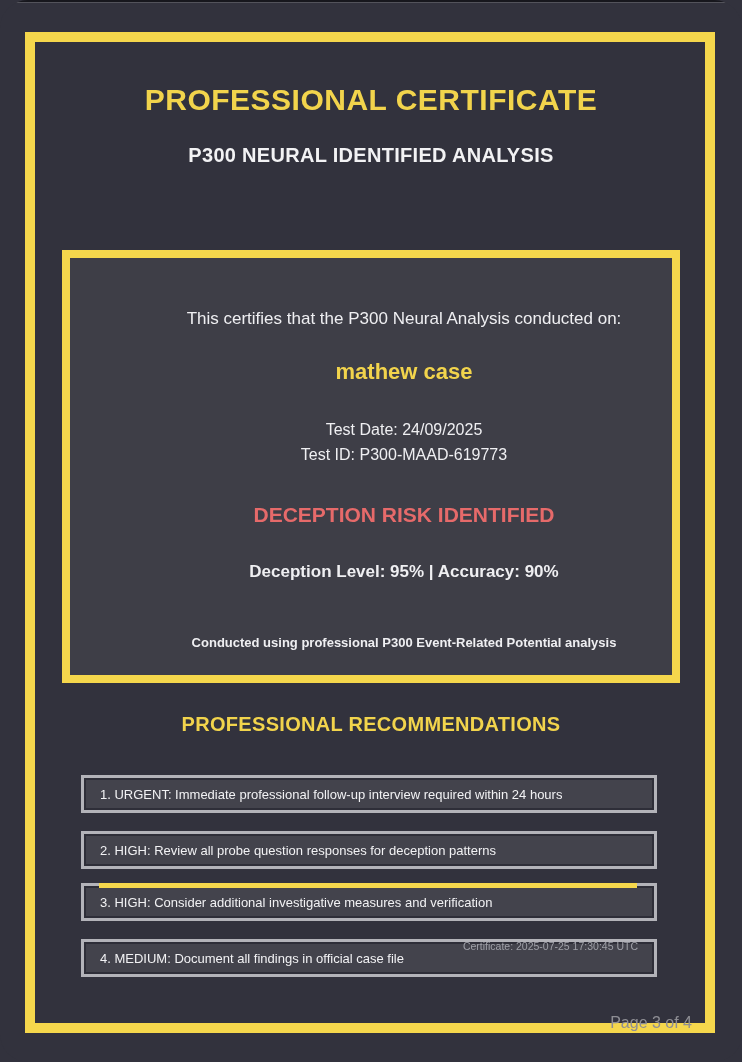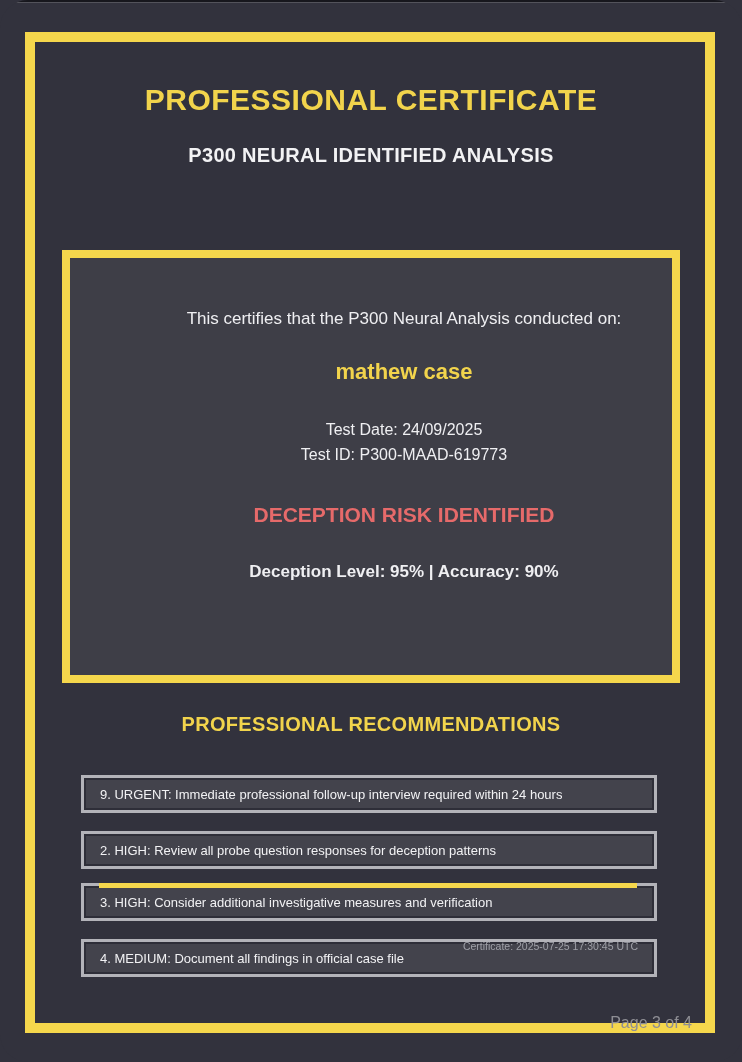--- a/index.html
+++ b/index.html
@@ -109,27 +109,28 @@
 
   <div class="doc-subtitle">P300 NEURAL IDENTIFIED ANALYSIS</div>
 
   <div class="cert-box">
     <div class="line certify-line">This certifies that the P300 Neural Analysis conducted on:</div>
     <div class="line subject-name">mathew case</div>
     <div class="line test-date">Test Date: 24/09/2025</div>
     <div class="line test-id">Test ID: P300-MAAD-619773</div>
     <div class="line risk-heading">DECEPTION RISK IDENTIFIED</div>
     <div class="line metrics">Deception Level: 95% | Accuracy: 90%</div>
+    <div class="line method">Conducted using professional P300 Event-Related Potential analysis</div>
   </div>
 
   <div class="rec-title">PROFESSIONAL RECOMMENDATIONS</div>
 
   <div class="rec-box rec-box-1">
     <div class="rec-inner">
-      <span>9. URGENT: Immediate professional follow-up interview required within 24 hours</span>
+      <span>1. URGENT: Immediate professional follow-up interview required within 24 hours</span>
     </div>
   </div>
 
   <div class="rec-box rec-box-2">
     <div class="rec-inner">
       <span>2. HIGH: Review all probe question responses for deception patterns</span>
     </div>
   </div>
 
   <div class="rec-box rec-box-3">

